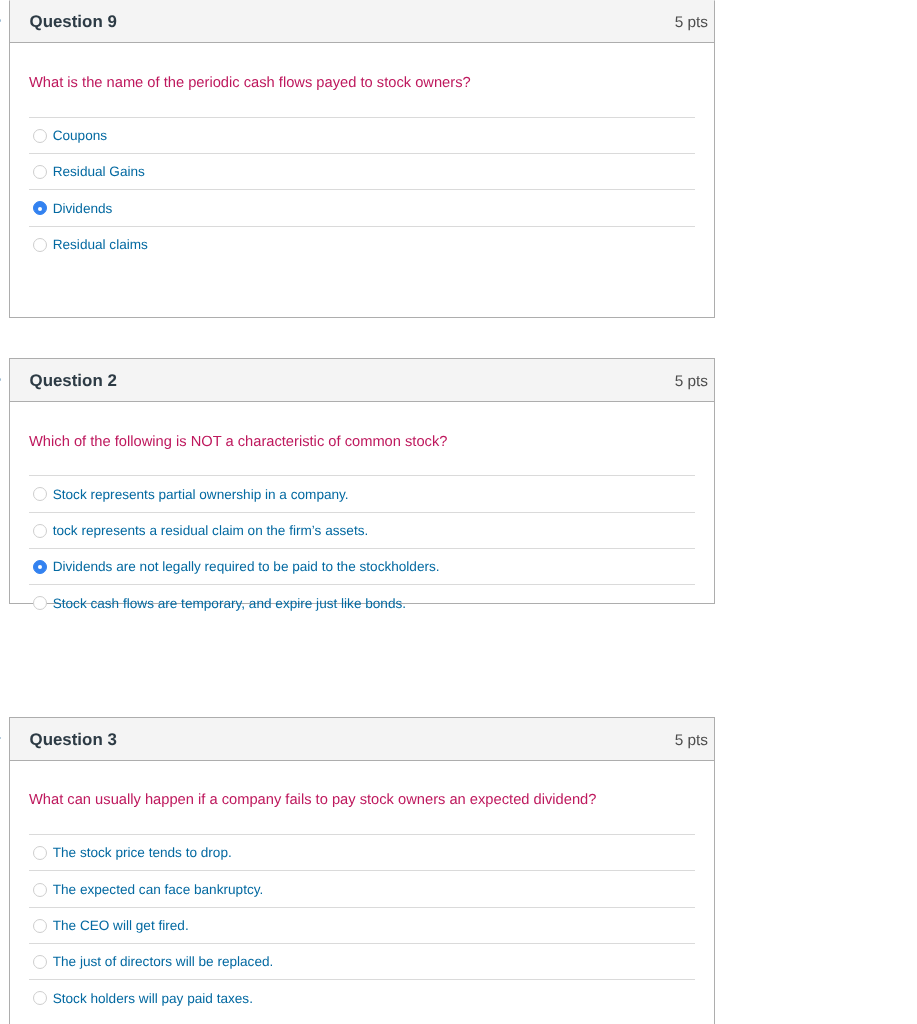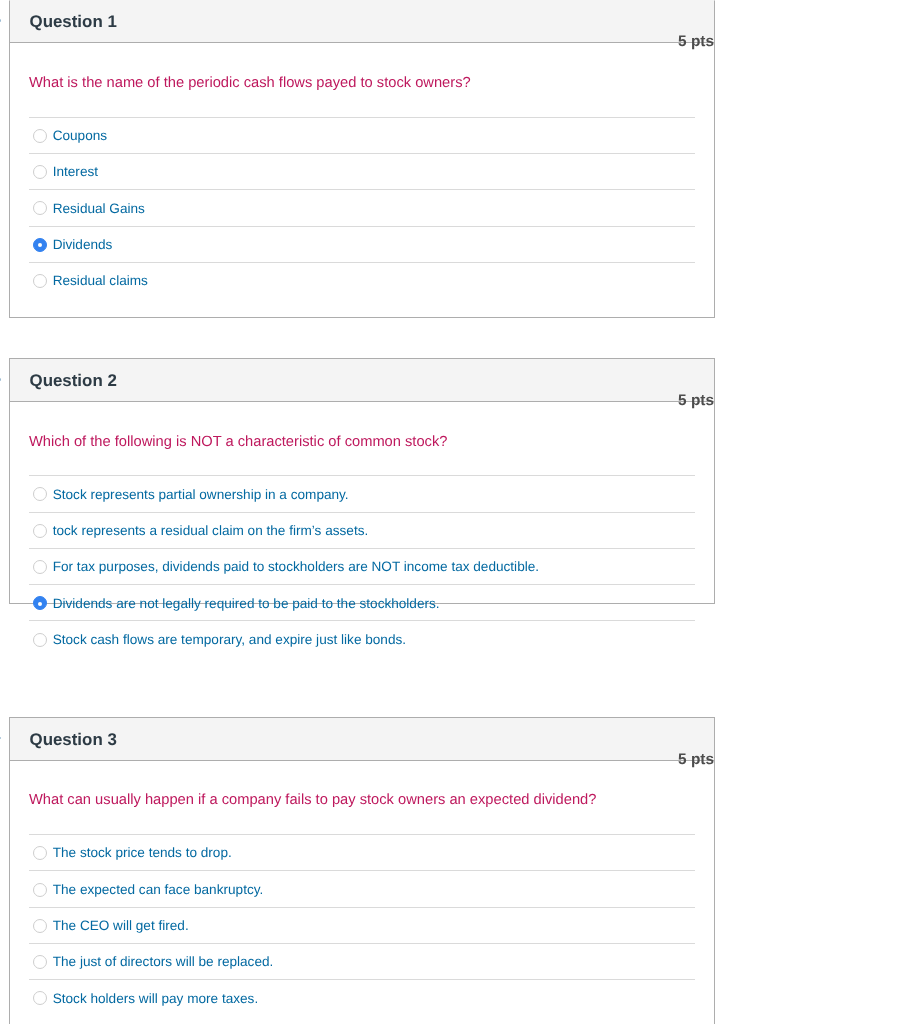--- a/index.html
+++ b/index.html
@@ -10,22 +10,22 @@
   .question-card{position:absolute;left:9px;width:706px;height:318.2px;
     border:1px solid #adadad;background:#ffffff;box-sizing:border-box;}
   .question-card.q1{top:-0.5px;border-top-color:#f4f4f4;}
   .question-card.q2{top:358.1px;height:246px;}
   .question-card.q3{top:716.9px;}
 
   .question-header{position:absolute;left:0;right:0;top:0;height:42.7px;
     background:#f4f4f4;border-bottom:1px solid #adadad;box-sizing:border-box;}
   .question-name{position:absolute;left:19.5px;top:12.9px;font-size:16.9px;
     font-weight:bold;color:#2d3b45;line-height:18px;white-space:nowrap;}
-  .question-points{position:absolute;right:0;top:13.7px;font-size:15.4px;
-    font-weight:bold;color:#4d4d4d;line-height:17px;white-space:nowrap;margin-top:19px;}
+  .question-points{position:absolute;right:6px;top:13.7px;font-size:15.4px;
+    font-weight:normal;color:#4d4d4d;line-height:17px;white-space:nowrap;}
 
   .question-text{position:absolute;left:19px;right:19px;top:72.5px;font-size:14.7px;
     color:#be185d;line-height:20px;}
 
   .answers{position:absolute;left:19px;right:19px;top:116.2px;}
   .answer-row{position:relative;border-top:1px solid #dadada;height:35.3px;}
   .answer-radio{position:absolute;left:4.3px;top:11.2px;width:14px;height:14px;
     border-radius:50%;border:1px solid #cecece;box-sizing:border-box;background:#ffffff;}
   .answer-radio.selected{background:#3382f0;border-color:#3382f0;}
   .answer-radio.selected::after{content:"";position:absolute;left:4.2px;top:4.2px;
@@ -36,31 +36,27 @@
   .flag-marker{position:absolute;left:-18.6px;width:10px;height:2.6px;background:#9dbcd3;border-radius:1.3px;}
 </style>
 </head>
 <body>
 
 <div class="page">
 
   <div class="question-card q1">
     <div class="flag-marker" style="top:18.9px"></div>
     <div class="question-header"></div>
-    <div class="question-name">Question 1</div>
+    <div class="question-name">Question 9</div>
     <div class="question-points">5 pts</div>
     <div class="question-text">What is the name of the periodic cash flows payed to stock owners?</div>
     <div class="answers">
       <div class="answer-row">
         <span class="answer-radio"></span>
         <span class="answer-label">Coupons</span>
-      </div>
-      <div class="answer-row">
-        <span class="answer-radio"></span>
-        <span class="answer-label">Interest</span>
       </div>
       <div class="answer-row">
         <span class="answer-radio"></span>
         <span class="answer-label">Residual Gains</span>
       </div>
       <div class="answer-row">
         <span class="answer-radio selected"></span>
         <span class="answer-label">Dividends</span>
       </div>
       <div class="answer-row">
@@ -77,24 +73,20 @@
     <div class="question-points">5 pts</div>
     <div class="question-text">Which of the following is NOT a characteristic of common stock?</div>
     <div class="answers">
       <div class="answer-row">
         <span class="answer-radio"></span>
         <span class="answer-label">Stock represents partial ownership in a company.</span>
       </div>
       <div class="answer-row">
         <span class="answer-radio"></span>
         <span class="answer-label">tock represents a residual claim on the firm’s assets.</span>
-      </div>
-      <div class="answer-row">
-        <span class="answer-radio"></span>
-        <span class="answer-label">For tax purposes, dividends paid to stockholders are NOT income tax deductible.</span>
       </div>
       <div class="answer-row">
         <span class="answer-radio selected"></span>
         <span class="answer-label">Dividends are not legally required to be paid to the stockholders.</span>
       </div>
       <div class="answer-row">
         <span class="answer-radio"></span>
         <span class="answer-label">Stock cash flows are temporary, and expire just like bonds.</span>
       </div>
     </div>
@@ -118,18 +110,18 @@
       <div class="answer-row">
         <span class="answer-radio"></span>
         <span class="answer-label">The CEO will get fired.</span>
       </div>
       <div class="answer-row">
         <span class="answer-radio"></span>
         <span class="answer-label">The just of directors will be replaced.</span>
       </div>
       <div class="answer-row">
         <span class="answer-radio"></span>
-        <span class="answer-label">Stock holders will pay more taxes.</span>
+        <span class="answer-label">Stock holders will pay paid taxes.</span>
       </div>
     </div>
   </div>
 
 </div>
 
 </body></html>

